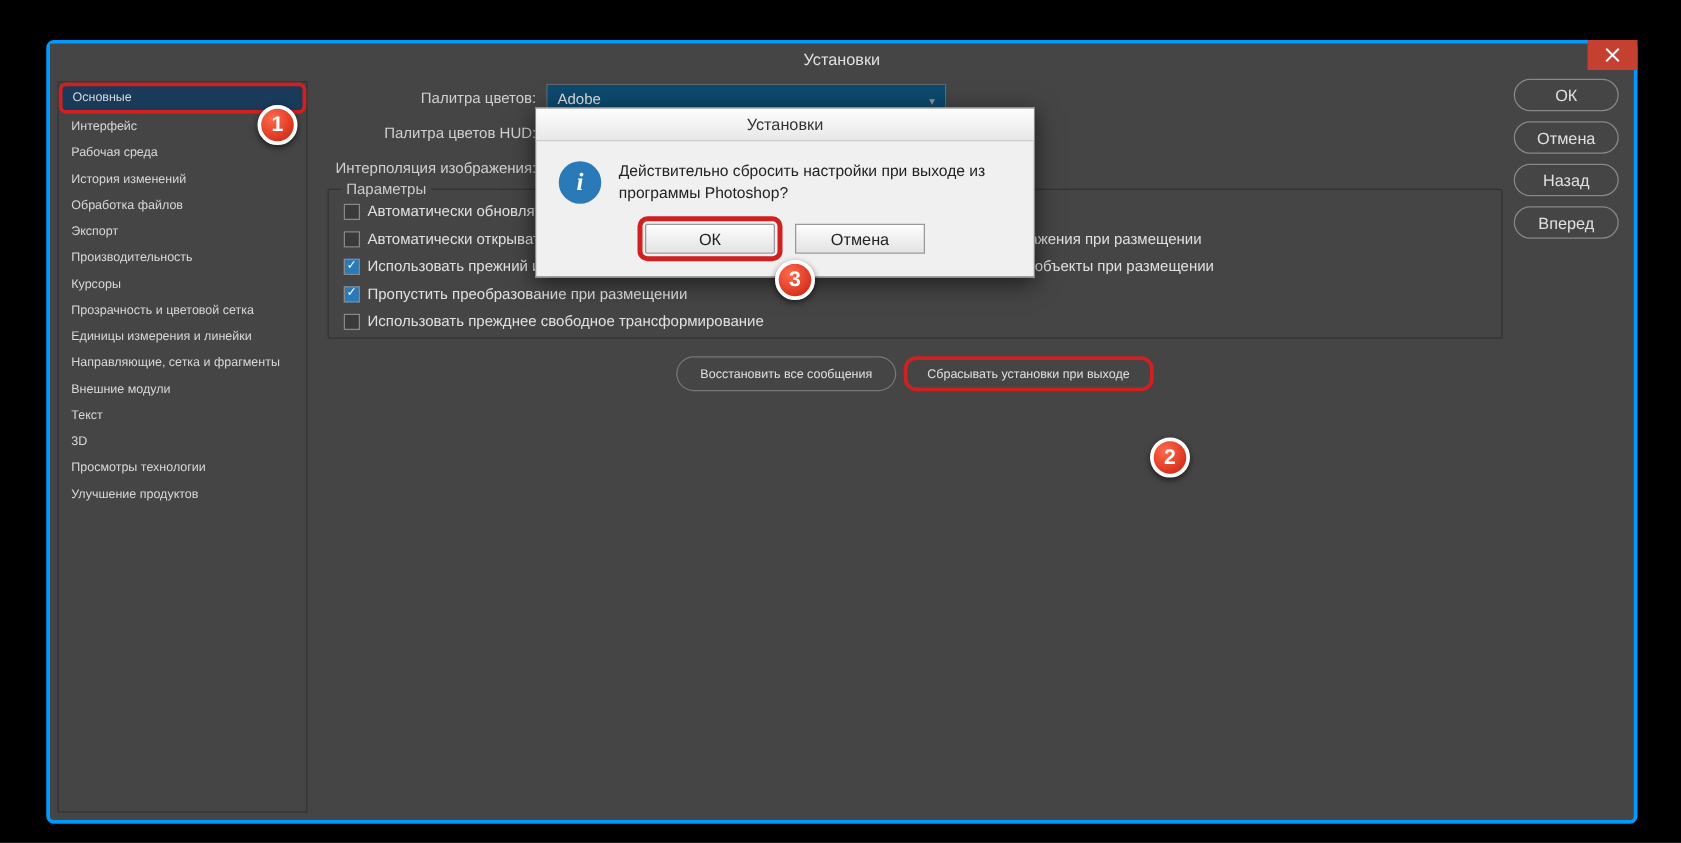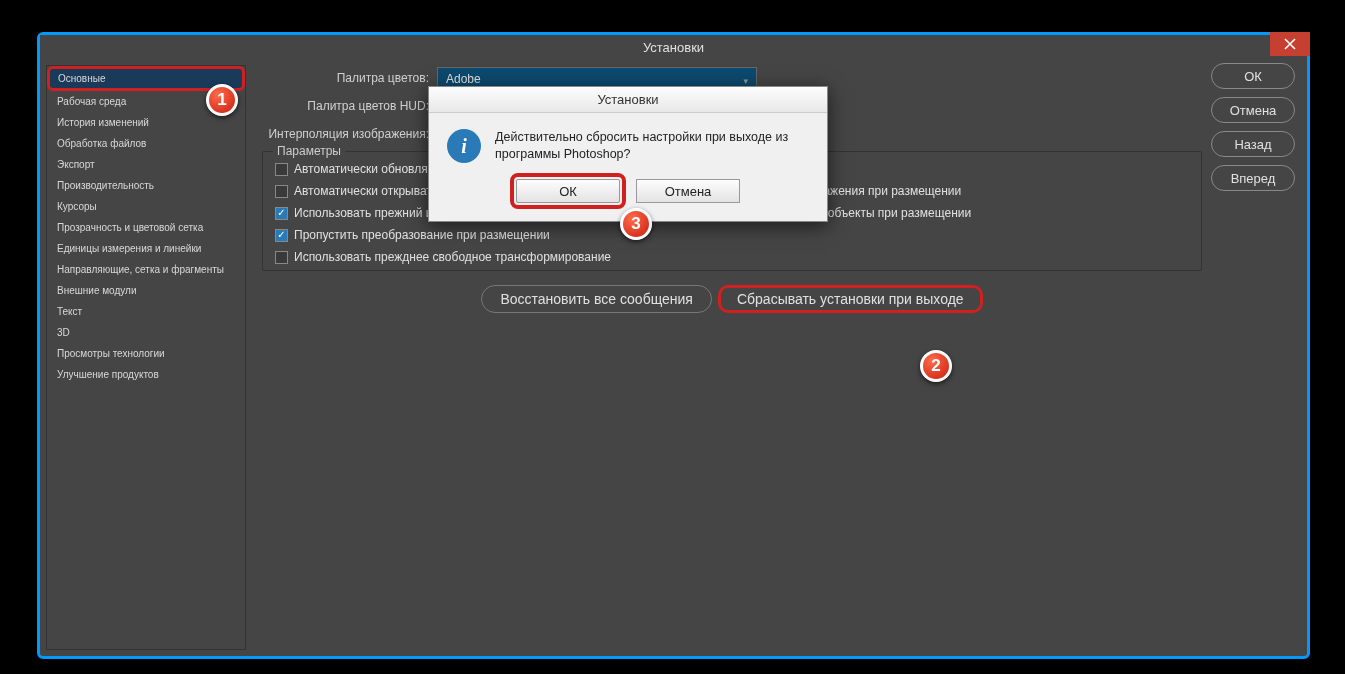--- a/index.html
+++ b/index.html
@@ -23,21 +23,21 @@
 .dd .chev{font-size:9px;color:#999}
 .fieldset{border:1px solid #333;border-radius:2px;margin-top:6px;padding:10px 12px 6px;width:940px;position:relative}
 .fieldset .legend{position:absolute;top:-8px;left:10px;background:#454545;padding:0 4px;color:#ccc}
 .check-grid{display:flex;gap:60px}
 .check-col{display:flex;flex-direction:column;gap:8px}
 .check{display:flex;align-items:center;gap:6px;cursor:pointer;color:#d8d8d8}
 .cb{width:13px;height:13px;border:1px solid #888;background:#3a3a3a;display:flex;align-items:center;justify-content:center;flex-shrink:0}
 .cb.on{background:#2a7ab8}
 .cb.on::after{content:"✓";color:#fff;font-size:10px;line-height:1}
 .bottom-btns{display:flex;gap:6px;justify-content:center;margin-top:14px;width:940px}
-.bbtn{height:28px;padding:0 18px;background:#454545;border:1px solid #777;border-radius:20px;color:#e0e0e0;cursor:pointer;display:flex;align-items:center;font-size:14px}
+.bbtn{height:28px;padding:0 18px;background:#454545;border:1px solid #777;border-radius:20px;color:#e0e0e0;cursor:pointer;display:flex;align-items:center;font-size:10px}
 .bbtn.hl{border:3px solid #d02020;border-radius:10px;padding:0 16px}
 
 .dialog{position:absolute;left:428px;top:86px;width:400px;background:#f0f0f0;border:1px solid #888;box-shadow:0 4px 18px rgba(0,0,0,.6)}
 .dialog .d-title{height:26px;background:linear-gradient(#fdfdfd,#e8e8e8);border-bottom:1px solid #ccc;display:flex;align-items:center;justify-content:center;color:#333;font-size:13px}
 .dialog .d-body{padding:16px 18px 10px;display:flex;gap:14px;align-items:flex-end}
 .info-icon{width:34px;height:34px;border-radius:50%;background:#2a7ab8;display:flex;align-items:center;justify-content:center;flex-shrink:0}
 .info-icon::after{content:"i";color:#fff;font-family:Georgia,serif;font-style:italic;font-weight:bold;font-size:20px}
 .dialog .d-text{color:#222;font-size:12.5px;line-height:1.35}
 .dialog .d-btns{display:flex;gap:16px;justify-content:center;padding:6px 0 18px}
 .d-btn{width:104px;height:24px;background:linear-gradient(#fdfdfd,#e3e3e3);border:1px solid #999;color:#222;cursor:pointer;font-size:13px;display:flex;align-items:center;justify-content:center}
@@ -56,20 +56,21 @@
     <span>Установки</span>
     <div class="close-btn">
       <svg viewBox="0 0 12 12">
           <path d="M1 1 L11 11 M11 1 L1 11" stroke="#fff" stroke-width="1.6"></path>
         </svg>
     </div>
   </div>
   <div class="body">
     <div class="sidebar">
       <div class="side-item active">Основные</div>
+      <div class="side-item">Интерфейс</div>
       <div class="side-item">Рабочая среда</div>
       <div class="side-item">История изменений</div>
       <div class="side-item">Обработка файлов</div>
       <div class="side-item">Экспорт</div>
       <div class="side-item">Производительность</div>
       <div class="side-item">Курсоры</div>
       <div class="side-item">Прозрачность и цветовой сетка</div>
       <div class="side-item">Единицы измерения и линейки</div>
       <div class="side-item">Направляющие, сетка и фрагменты</div>
       <div class="side-item">Внешние модули</div>

